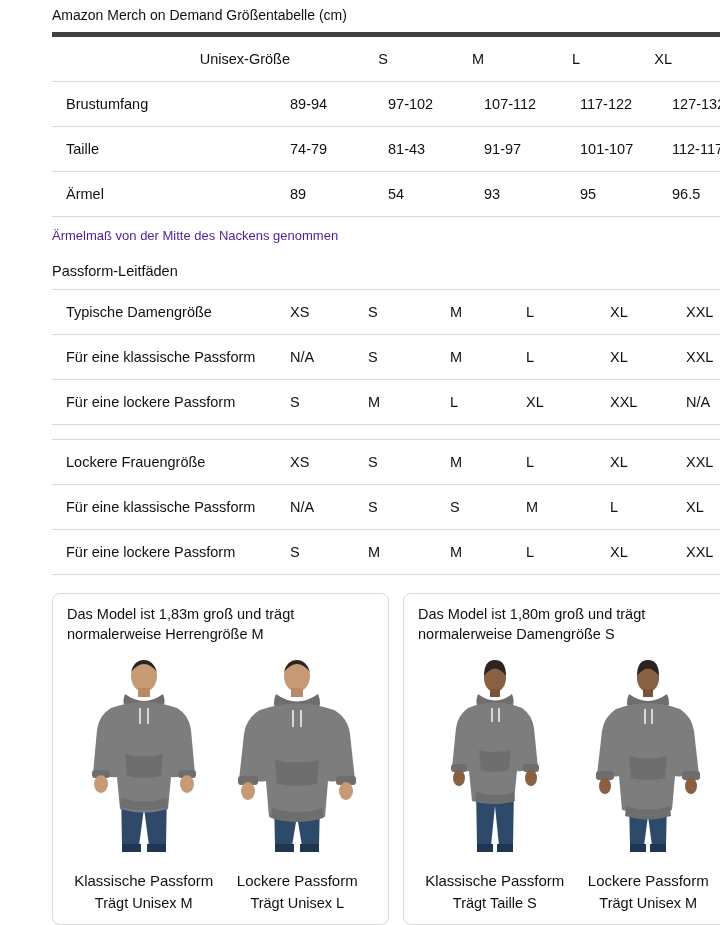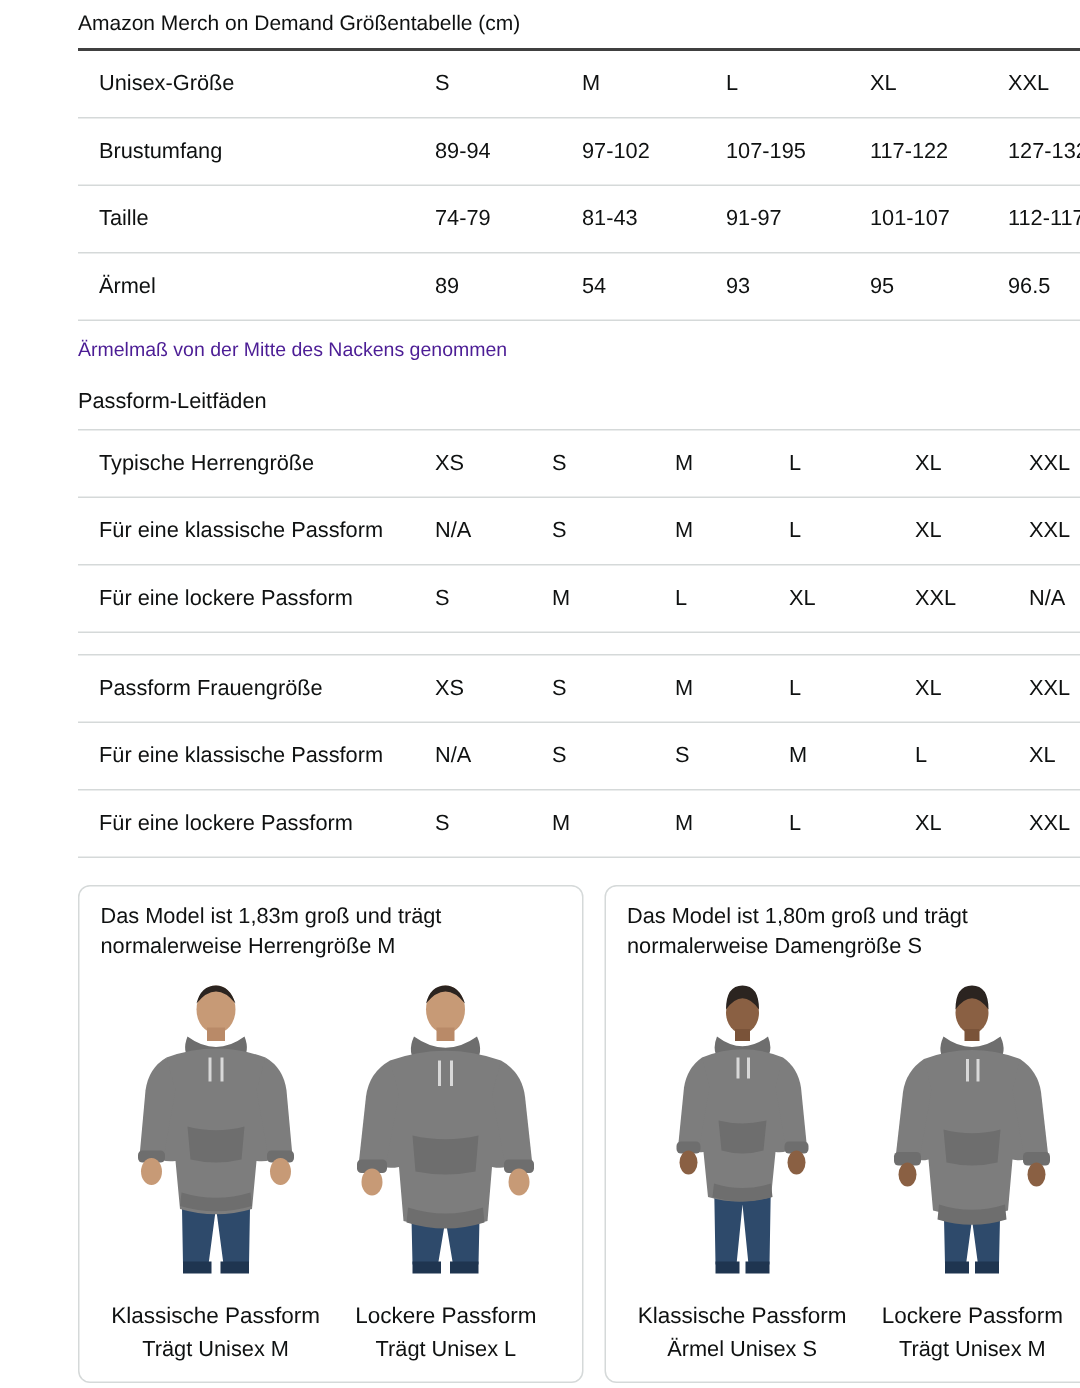--- a/index.html
+++ b/index.html
@@ -39,21 +39,21 @@
     padding: 12px 0 12px 0;
     font-size: 14.5px;
     line-height: 20px;
     vertical-align: middle;
     color: #0f1111;
   }
   table.size-table tr td:first-child {
     padding-left: 14px;
   }
   .main-table td { height: 43px; }
-  .main-table tr:first-child td { border-top: 2px solid #404040; }
+  .main-table tr:first-child td { border-top: 5px solid #404040; text-align: right; }
   .fit-table td { height: 42px; }
 
   .note {
     font-size: 13px;
     color: #4c1d95;
     padding: 10px 8px 4px 8px;
     line-height: 18px;
   }
   .section-label {
     font-size: 14.5px;
@@ -127,21 +127,21 @@
         <td style="width:98px">S</td>
         <td style="width:96px">M</td>
         <td style="width:96px">L</td>
         <td style="width:92px">XL</td>
         <td>XXL</td>
       </tr>
       <tr>
         <td>Brustumfang</td>
         <td>89-94</td>
         <td>97-102</td>
-        <td>107-195</td>
+        <td>107-112</td>
         <td>117-122</td>
         <td>127-132</td>
       </tr>
       <tr>
         <td>Taille</td>
         <td>74-79</td>
         <td>81-43</td>
         <td>91-97</td>
         <td>101-107</td>
         <td>112-117</td>
@@ -157,21 +157,21 @@
     </tbody>
   </table>
 
   <div class="note">Ärmelmaß von der Mitte des Nackens genommen</div>
 
   <div class="section-label">Passform-Leitfäden</div>
 
   <table class="size-table fit-table">
     <tbody>
       <tr>
-        <td style="width:238px">Typische Herrengröße</td>
+        <td style="width:238px">Typische Damengröße</td>
         <td style="width:78px">XS</td>
         <td style="width:82px">S</td>
         <td style="width:76px">M</td>
         <td style="width:84px">L</td>
         <td style="width:76px">XL</td>
         <td>XXL</td>
       </tr>
       <tr>
         <td>Für eine klassische Passform</td>
         <td>N/A</td>
@@ -191,21 +191,21 @@
         <td>N/A</td>
       </tr>
     </tbody>
   </table>
 
   <div class="spacer-14"></div>
 
   <table class="size-table fit-table">
     <tbody>
       <tr>
-        <td style="width:238px">Passform Frauengröße</td>
+        <td style="width:238px">Lockere Frauengröße</td>
         <td style="width:78px">XS</td>
         <td style="width:82px">S</td>
         <td style="width:76px">M</td>
         <td style="width:84px">L</td>
         <td style="width:76px">XL</td>
         <td>XXL</td>
       </tr>
       <tr>
         <td>Für eine klassische Passform</td>
         <td>N/A</td>
@@ -349,21 +349,21 @@
             <path d="M53 156 q22 7 44 0 l1 10 q-23 7 -46 0 Z" fill="#6e6e6e"></path>
             <rect x="71" y="59" width="2" height="15" fill="#d8d8d8"></rect>
             <rect x="78" y="59" width="2" height="15" fill="#d8d8d8"></rect>
           </svg>
         </div>
       </div>
 
       <div class="fig-labels">
         <div class="fig-label-col">
           <div class="fit-name">Klassische Passform</div>
-          <div class="fit-wears">Ärmel Unisex S</div>
+          <div class="fit-wears">Trägt Taille S</div>
         </div>
         <div class="fig-label-col">
           <div class="fit-name">Lockere Passform</div>
           <div class="fit-wears">Trägt Unisex M</div>
         </div>
       </div>
     </div>
 
   </div>
 

